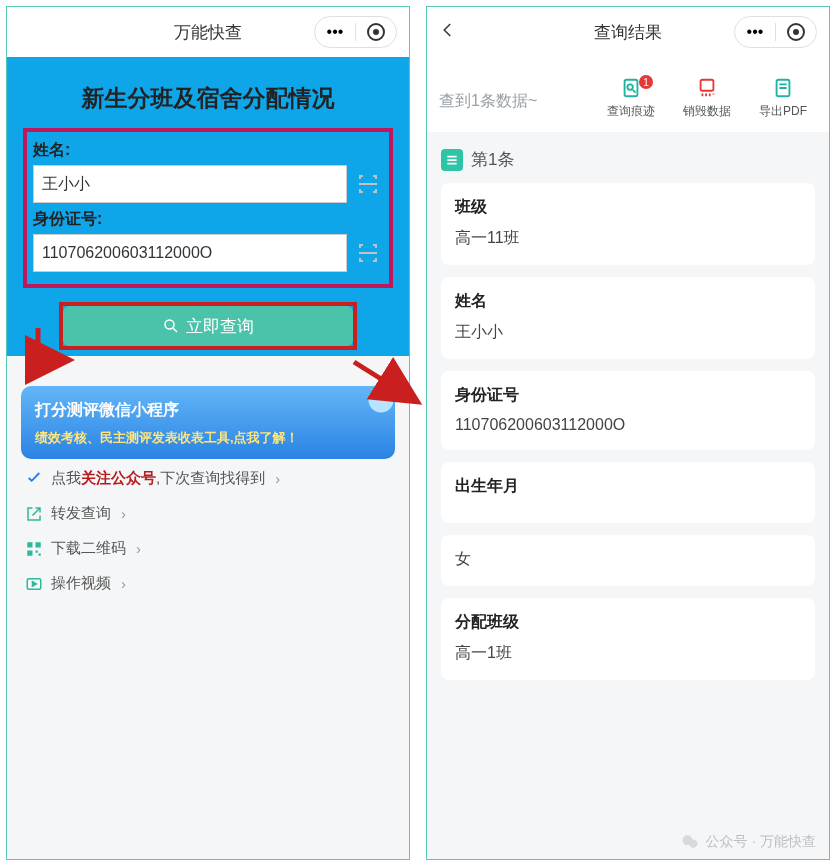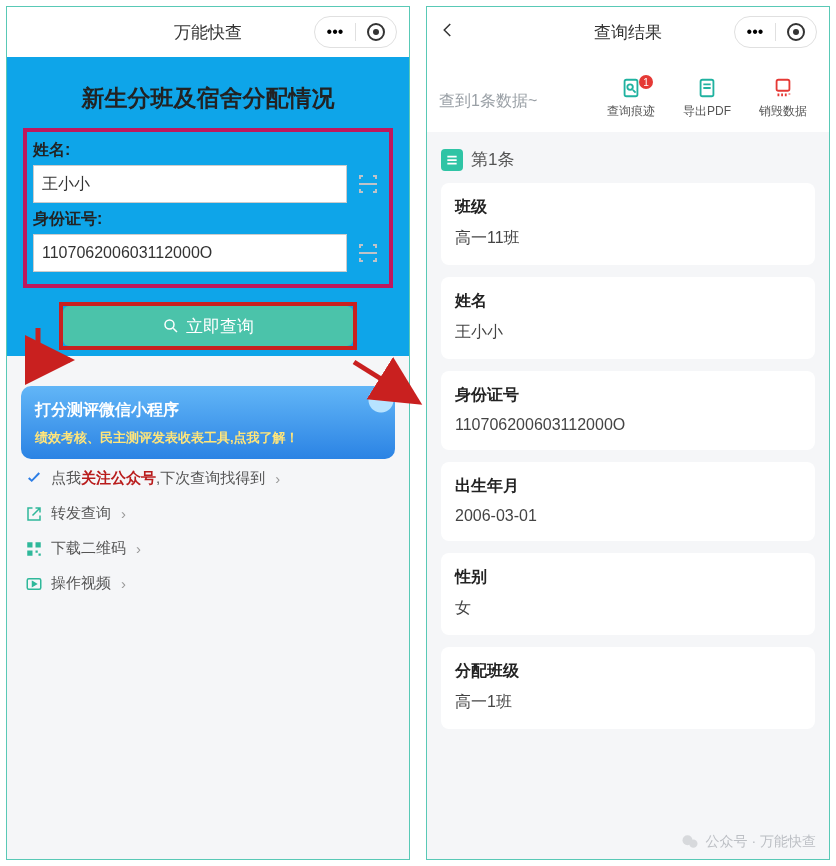--- a/index.html
+++ b/index.html
@@ -406,32 +406,32 @@
       <div class="tool">
         <svg viewBox="0 0 24 24" fill="none" stroke="#20b2a0" stroke-width="2">
             <rect x="5" y="3" width="14" height="18" rx="2"></rect>
             <circle cx="11" cy="11" r="3"></circle>
             <path d="m14 14 3 3"></path>
           </svg>
         <span>查询痕迹</span>
         <span class="badge">1</span>
       </div>
       <div class="tool">
+        <svg viewBox="0 0 24 24" fill="none" stroke="#e53935" stroke-width="2">
+            <rect x="5" y="3" width="14" height="12" rx="2"></rect>
+            <path d="M7 18v3M11 18v3M15 18v3M19 18v1"></path>
+          </svg>
+        <span>销毁数据</span>
+      </div>
+      <div class="tool">
         <svg viewBox="0 0 24 24" fill="none" stroke="#20b2a0" stroke-width="2">
             <rect x="5" y="3" width="14" height="18" rx="2"></rect>
             <path d="M8 12h8M8 8h8"></path>
           </svg>
         <span>导出PDF</span>
-      </div>
-      <div class="tool">
-        <svg viewBox="0 0 24 24" fill="none" stroke="#e53935" stroke-width="2">
-            <rect x="5" y="3" width="14" height="12" rx="2"></rect>
-            <path d="M7 18v3M11 18v3M15 18v3M19 18v1"></path>
-          </svg>
-        <span>销毁数据</span>
       </div>
     </div>
 
     <div class="record-head">
       <span class="bullet">
         <svg viewBox="0 0 24 24" stroke="#fff" stroke-width="3">
             <path d="M4 6h16M4 12h16M4 18h16"></path>
           </svg>
       </span>
       <span>第1条</span>
@@ -445,24 +445,22 @@
       <div class="card">
         <div class="k">姓名</div>
         <div class="v">王小小</div>
       </div>
       <div class="card">
         <div class="k">身份证号</div>
         <div class="v">110706200603112000O</div>
       </div>
       <div class="card">
         <div class="k">出生年月</div>
-        <div class="v">2006-03-01</div>
-      </div>
-      <div class="card">
-        <div class="k">性别</div>
+      </div>
+      <div class="card">
         <div class="v">女</div>
       </div>
       <div class="card">
         <div class="k">分配班级</div>
         <div class="v">高一1班</div>
       </div>
     </div>
   </div>
 </div>
 

